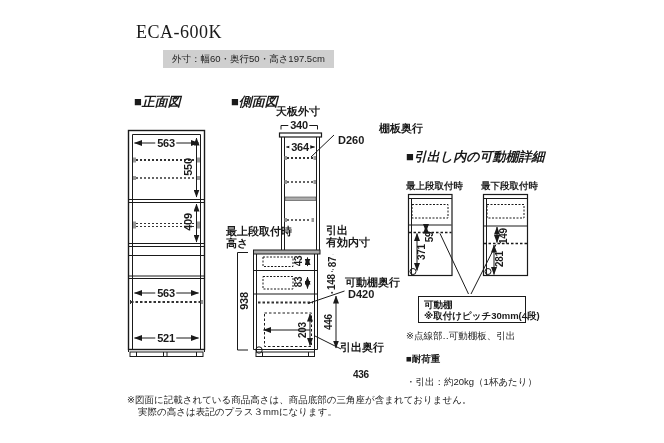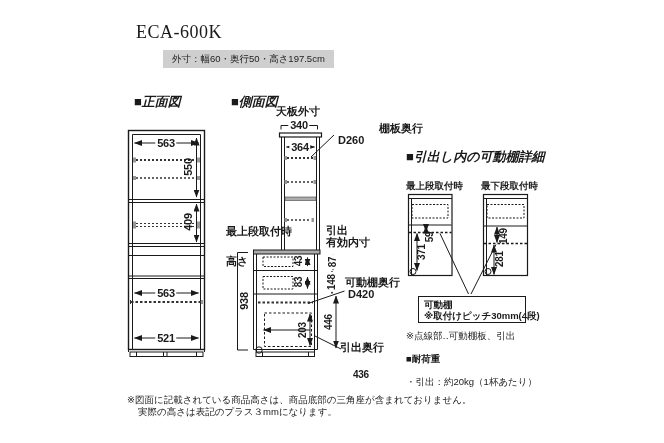--- a/index.html
+++ b/index.html
@@ -147,21 +147,21 @@
   <div class="lbl d-lg bg c" style="left:166px;top:293px;">563</div>
   <div class="lbl d-lg bg c" style="left:166px;top:338px;">521</div>
 
   <div class="lbl t-h" style="left:231px;top:95px;">■側面図</div>
   <div class="lbl t-j" style="left:276px;top:106px;">天板外寸</div>
   <div class="lbl d-lg bg c" style="left:299px;top:125px;">340</div>
   <div class="lbl d-lg bg c" style="left:300px;top:147px;">364</div>
   <div class="lbl t-j" style="left:335px;top:123px;padding-left:44px;">棚板奥行</div>
   <div class="lbl t-j" style="left:338px;top:135px;">D260</div>
   <div class="lbl t-j" style="left:226px;top:226px;">最上段取付時</div>
-  <div class="lbl t-j" style="left:226px;top:256px;">高さ</div>
+  <div class="lbl t-j" style="left:226px;top:238px;">高さ</div>
   <div class="lbl d-lg cv" style="left:244px;top:301px;">938</div>
   <div class="lbl t-j" style="left:326px;top:225px;">引出</div>
   <div class="lbl t-j" style="left:326px;top:237px;">有効内寸</div>
   <div class="lbl d cv" style="left:299px;top:261px;">43</div>
   <div class="lbl d cv" style="left:299px;top:282px;">83</div>
   <div class="lbl d bg cv" style="left:333px;top:262px;">87</div>
   <div class="lbl d bg cv" style="left:332px;top:282px;">148</div>
   <div class="lbl t-j" style="left:345px;top:277px;">可動棚奥行</div>
   <div class="lbl t-j" style="left:348px;top:289px;">D420</div>
   <div class="lbl d cv" style="left:329px;top:322px;">446</div>

